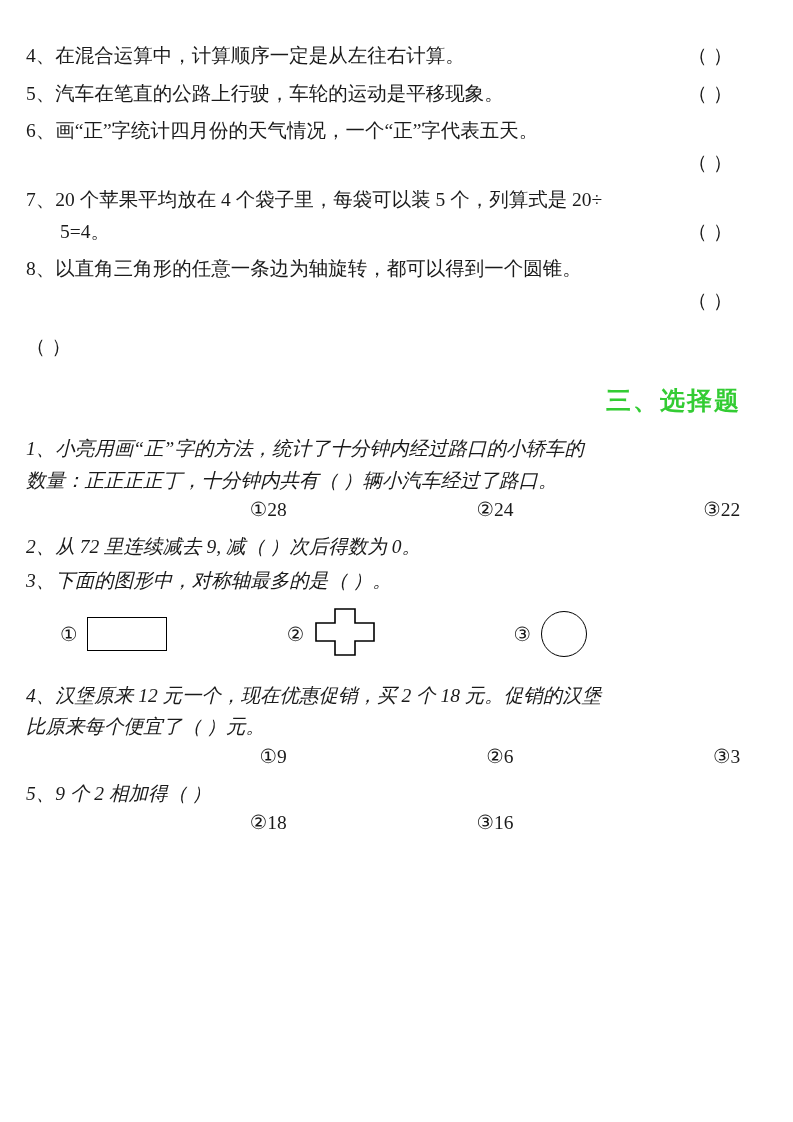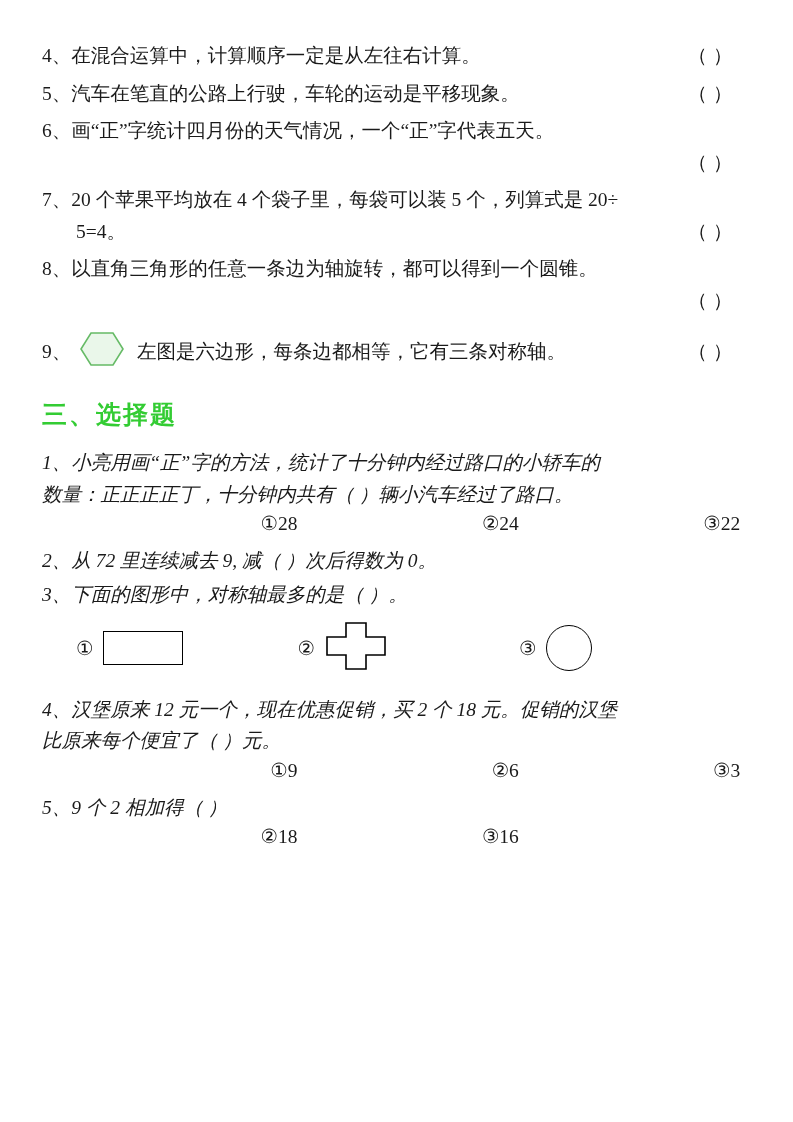--- a/index.html
+++ b/index.html
@@ -12,21 +12,21 @@
     height: 1122px;
     font-family: "Liberation Serif", "DejaVu Serif", serif;
     color: #1a1a1a;
     position: relative;
     overflow: hidden;
   }
   .page {
     box-sizing: border-box;
     width: 793px;
     height: 1019px;
-    padding: 40px 52px 0 42px;
+    padding: 40px 52px 0 26px;
   }
   .tf-item {
     font-size: 19.5px;
     line-height: 1.62;
     margin-bottom: 6px;
     position: relative;
   }
   .tf-line {
     display: block;
   }
@@ -56,20 +56,21 @@
   .indent {
     padding-left: 34px;
   }
   .section-title {
     color: #33cc33;
     font-size: 25px;
     font-weight: bold;
     margin: 22px 0 16px 0;
     letter-spacing: 2px;
     font-family: "DejaVu Sans", "Liberation Sans", sans-serif;
+    text-align: right;
   }
   .q {
     font-size: 19.5px;
     line-height: 1.62;
     margin-bottom: 2px;
   }
   .q-body {
     display: block;
     font-style: italic;
   }
@@ -148,29 +149,20 @@
     </div>
 
     <div class="tf-item">
       <span class="tf-line">8、以直角三角形的任意一条边为轴旋转，都可以得到一个圆锥。</span>
       <div class="tf-row-right">
         <span class="bk brackets">（    ）</span>
       </div>
     </div>
 
     <div class="tf-item tf-row" style="margin-top:14px;">
-      <span class="txt">
-        <span>9、</span>
-        <span class="hexagon-wrap">
-          <svg width="44" height="36" viewBox="0 0 44 36">
-            <polygon points="11,2 33,2 43,18 33,34 11,34 1,18" fill="#eaf7ea" stroke="#66bb66" stroke-width="1.6"></polygon>
-          </svg>
-        </span>
-        <span>左图是六边形，每条边都相等，它有三条对称轴。</span>
-      </span>
       <span class="bk brackets">（    ）</span>
     </div>
 
   </div>
 
   <div class="section-title">三、选择题</div>
 
   <div>
 
     <div class="q">

